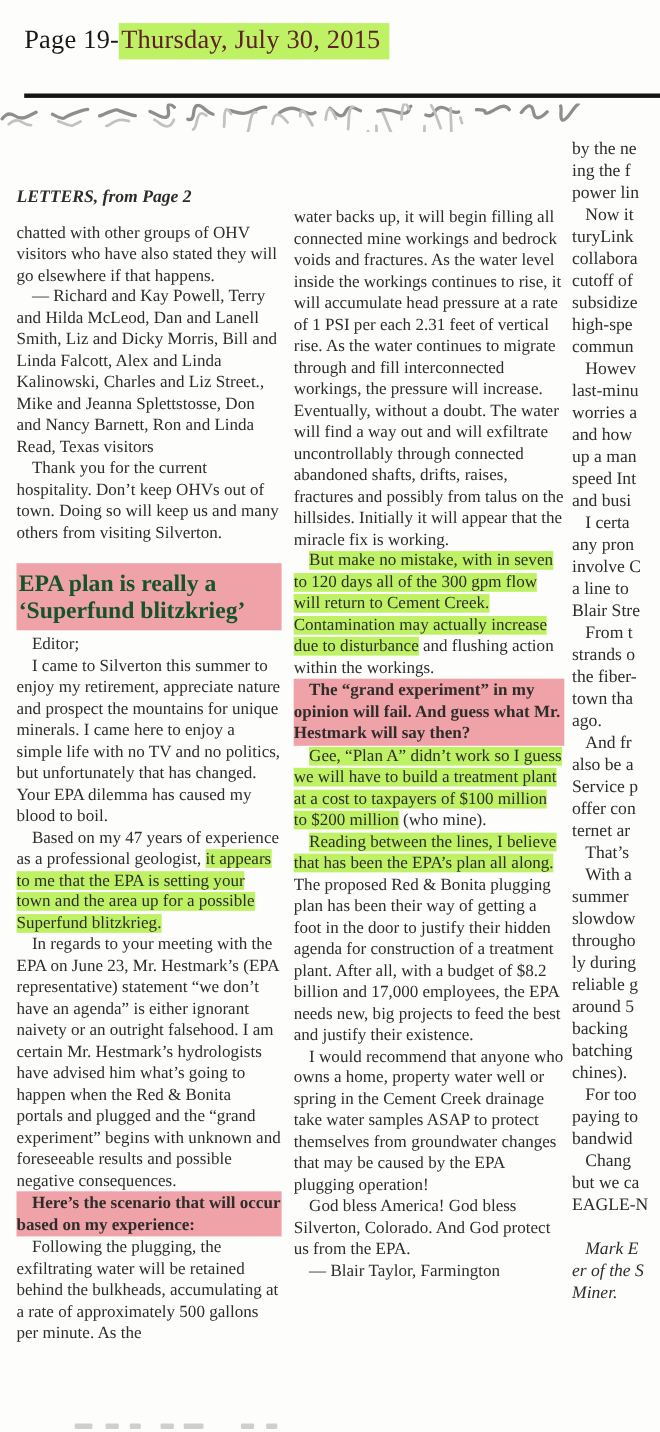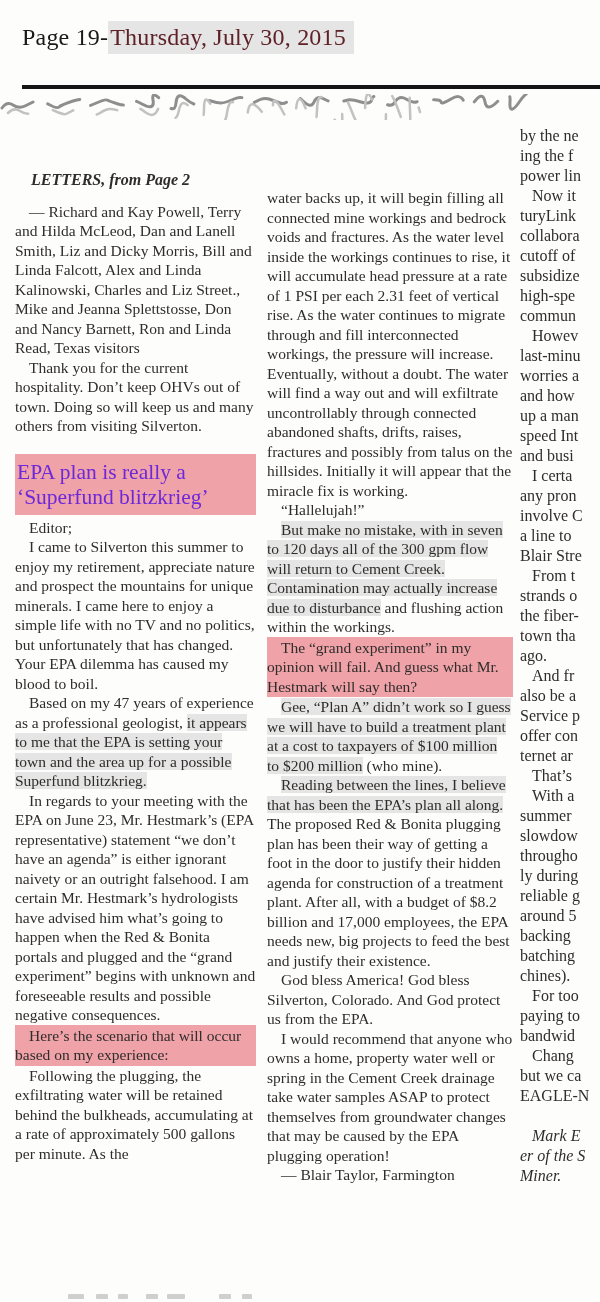--- a/index.html
+++ b/index.html
@@ -1,37 +1,37 @@
 <!DOCTYPE html>
 <html><head>
 <meta charset="utf-8">
 <style>
   html,body{margin:0;padding:0;}
   body{
     width:600px;height:1302px;position:relative;overflow:hidden;
     background:#fdfdfc;color:#2f2d2b;
     font-family:"Liberation Serif","DejaVu Serif",serif;
   }
-  .hl{background:#e5e5e5;}
+  .hl{background:#bef264;}
   .header{position:absolute;top:24px;left:22px;font-size:24px;color:#191919;letter-spacing:.2px;}
   .header .date{color:#5e2127;padding:3px 8px 4px 2px;}
   .rule{position:absolute;top:85px;left:22px;right:0;height:4px;background:#151515;}
   .torn{position:absolute;top:94px;left:0;}
   .col{position:absolute;font-size:15.5px;line-height:19.5px;}
   .col-left{left:15px;top:170px;width:241px;}
   .col-mid{left:267px;top:176px;width:246px;}
   .col-right{left:520px;top:126px;width:90px;font-size:16px;line-height:20px;}
   .col p{margin:0;text-indent:14px;}
   .col p.noindent{text-indent:0;margin-top:12px;}
-  .kicker{font-weight:bold;font-style:italic;font-size:16px;margin:0 0 12px 16px;}
+  .kicker{font-weight:bold;font-style:italic;font-size:16px;margin:0 0 12px 0;}
   .headline{
-    font-size:21.5px;line-height:25px;font-weight:normal;color:#6d28d9;
+    font-size:21.5px;line-height:25px;font-weight:bold;color:#14532d;
     background:#efa2a8;padding:6px 4px 5px 2px;margin:18px 0 3px 0;
   }
-  .p-hl{background:#efa2a8;padding:1px 0;}
+  .p-hl{background:#efa2a8;padding:1px 0;font-weight:bold;}
   .rline{height:20px;white-space:nowrap;overflow:hidden;}
   .rline.indent{text-indent:12px;}
   .rline.italic{font-style:italic;}
   .rline.gap{margin-top:20px;}
   .bottom-frag{position:absolute;left:68px;bottom:2px;height:6px;}
   .bottom-frag span{display:inline-block;height:5px;background:#cfcfcf;border-radius:1px;vertical-align:top;}
 </style>
 </head>
 <body>
 
@@ -43,40 +43,40 @@
 
   <div class="rule"></div>
 
   <svg class="torn" width="600" height="26" viewBox="0 0 600 26">
     <path d="M2,14 q5,-7 11,-3 t12,1 t10,-5 t13,3 t11,3 t14,-6 t11,2 t10,1 t13,-4 t11,4 t10,-2 t14,2 t11,-4 t10,2 t13,1 t10,-4 t14,4 t11,-2 t10,2 t13,-4 t11,2 t10,1 t14,-3 t11,4 t10,-4 t13,2 t11,1 t10,-3 t14,3 t10,-2 t13,2 t11,-3 t10,2 t13,1 t11,-3 t10,3 t14,-2 t11,2 t10,-3 t13,3 t11,-1 t10,1 t14,-2 t11,2 t10,-1 t13,1" fill="none" stroke="#8e8e8e" stroke-width="3" stroke-dasharray="34 16" stroke-linecap="round"></path>
     <path d="M8,19 q6,-6 12,-2 t11,2 t10,-4 t14,2 t11,3 t10,-5 t13,2 t11,2 t10,-4 t14,3 t11,-2 t10,2 t13,-3 t11,3 t10,-2 t14,2 t11,-3 t10,2 t13,2 t11,-4 t10,2 t14,1 t11,-3 t10,3 t13,-2 t11,2 t10,-2 t14,2 t11,-1 t10,1 t13,-2 t11,2 t10,-1 t13,1 t11,-2 t10,2" fill="none" stroke="#c2c2c2" stroke-width="2.5" stroke-dasharray="22 26" stroke-linecap="round"></path>
   </svg>
 
   <div class="col col-left">
     <div class="kicker">LETTERS, from Page 2</div>
+    <p class="noindent">chatted with other groups of OHV visitors who have also stated they will go elsewhere if that happens.</p>
     <p>— Richard and Kay Powell, Terry and Hilda McLeod, Dan and Lanell Smith, Liz and Dicky Morris, Bill and Linda Falcott, Alex and Linda Kalinowski, Charles and Liz Street., Mike and Jeanna Splettstosse, Don and Nancy Barnett, Ron and Linda Read, Texas visitors</p>
     <p>Thank you for the current hospitality. Don’t keep OHVs out of town. Doing so will keep us and many others from visiting Silverton.</p>
     <div class="headline">EPA plan is really a ‘Superfund blitzkrieg’</div>
     <p>Editor;</p>
     <p>I came to Silverton this summer to enjoy my retirement, appreciate nature and prospect the mountains for unique minerals. I came here to enjoy a simple life with no TV and no politics, but unfortunately that has changed. Your EPA dilemma has caused my blood to boil.</p>
     <p><span>Based on my 47 years of experience as a professional geologist, </span><span class="hl">it appears to me that the EPA is setting your town and the area up for a possible Superfund blitzkrieg.</span></p>
     <p>In regards to your meeting with the EPA on June 23, Mr. Hestmark’s (EPA representative) statement “we don’t have an agenda” is either ignorant naivety or an outright falsehood. I am certain Mr. Hestmark’s hydrologists have advised him what’s going to happen when the Red &amp; Bonita portals and plugged and the “grand experiment” begins with unknown and foreseeable results and possible negative consequences.</p>
     <p class="p-hl">Here’s the scenario that will occur based on my experience:</p>
     <p>Following the plugging, the exfiltrating water will be retained behind the bulkheads, accumulating at a rate of approximately 500 gallons per minute. As the</p>
   </div>
 
   <div class="col col-mid">
     <p class="noindent">water backs up, it will begin filling all connected mine workings and bedrock voids and fractures. As the water level inside the workings continues to rise, it will accumulate head pressure at a rate of 1 PSI per each 2.31 feet of vertical rise. As the water continues to migrate through and fill interconnected workings, the pressure will increase. Eventually, without a doubt. The water will find a way out and will exfiltrate uncontrollably through connected abandoned shafts, drifts, raises, fractures and possibly from talus on the hillsides. Initially it will appear that the miracle fix is working.</p>
-    <p>“Hallelujah!”</p>
     <p><span class="hl">But make no mistake, with in seven to 120 days all of the 300 gpm flow will return to Cement Creek. Contamination may actually increase due to disturbance</span><span> and flushing action within the workings.</span></p>
     <p class="p-hl">The “grand experiment” in my opinion will fail. And guess what Mr. Hestmark will say then?</p>
     <p><span class="hl">Gee, “Plan A” didn’t work so I guess we will have to build a treatment plant at a cost to taxpayers of $100 million to $200 million</span><span> (who mine).</span></p>
     <p><span class="hl">Reading between the lines, I believe that has been the EPA’s plan all along.</span><span> The proposed Red &amp; Bonita plugging plan has been their way of getting a foot in the door to justify their hidden agenda for construction of a treatment plant. After all, with a budget of $8.2 billion and 17,000 employees, the EPA needs new, big projects to feed the best and justify their existence.</span></p>
+    <p>I would recommend that anyone who owns a home, property water well or spring in the Cement Creek drainage take water samples ASAP to protect themselves from groundwater changes that may be caused by the EPA plugging operation!</p>
     <p>God bless America! God bless Silverton, Colorado. And God protect us from the EPA.</p>
-    <p>I would recommend that anyone who owns a home, property water well or spring in the Cement Creek drainage take water samples ASAP to protect themselves from groundwater changes that may be caused by the EPA plugging operation!</p>
     <p>— Blair Taylor, Farmington</p>
   </div>
 
   <div class="col col-right">
       <div class="rline">by the ne</div>
       <div class="rline">ing the f</div>
       <div class="rline">power lin</div>
       <div class="rline indent">Now it</div>
       <div class="rline">turyLink</div>
       <div class="rline">collabora</div>

